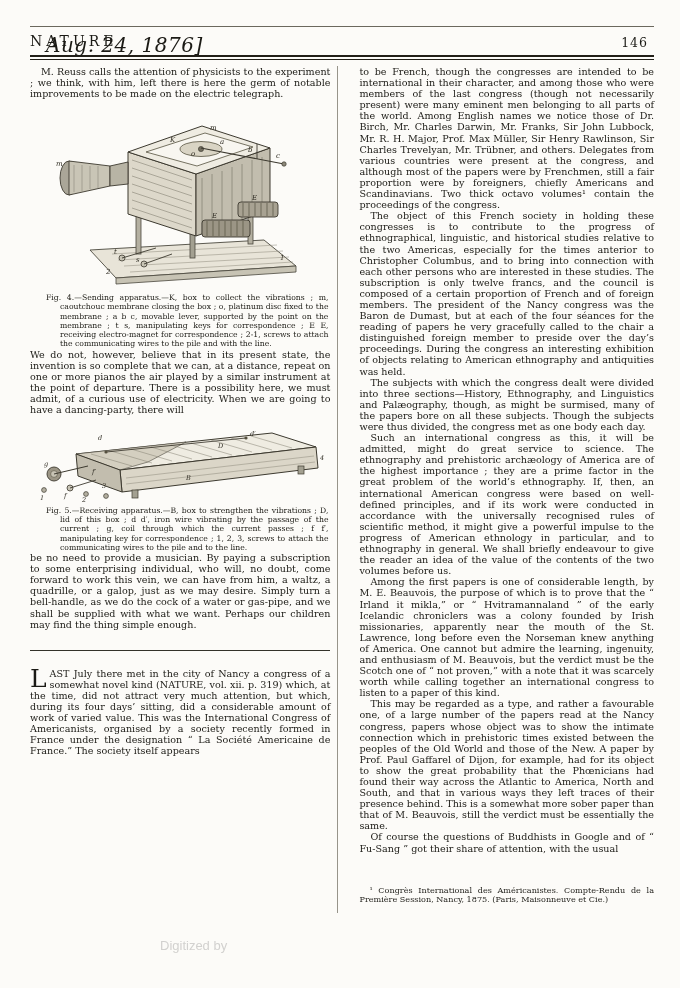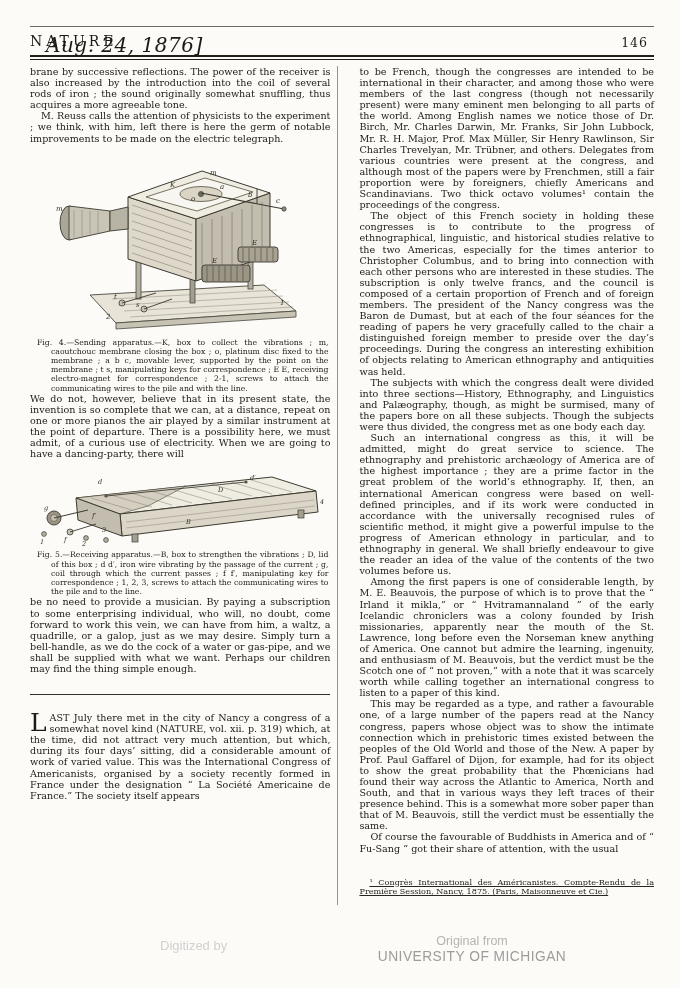--- a/index.html
+++ b/index.html
@@ -23,30 +23,30 @@
   .col-right{width:301px;padding-left:21px;border-left:1px solid #97948a;}
   p.body-par{margin:0;font-size:9.6px;line-height:11.1px;text-align:justify;}
   p.indent{text-indent:11px;}
   
   .fig{display:block;}
   .fig4-wrap{margin:9px 6px 3px 22px;}
   .fig5-wrap{margin:13px 2px 4px 6px;}
   .fig-caption{
     font-size:7.7px;line-height:9.2px;text-align:justify;
     padding-left:14px;text-indent:-14px;color:#23221c;
-    margin:3px 2px 0 7px;
+    margin:3px 2px 0 16px;
   }
   .after-caption{margin-top:26px;}
   
   .article-rule{border:none;border-top:1px solid #33322a;margin:20px 0 0 0;position:relative;}
   .article-heading{margin-top:17px;text-align:center;font-style:italic;font-size:11.8px;letter-spacing:1.6px;line-height:16px;}
   .dropcap-par{margin-top:12px;}
   .dropcap{float:left;font-size:25px;line-height:20.5px;padding:1px 3px 0 0;}
   
-  .footnote{margin-top:24px;font-size:8.1px;line-height:9.8px;text-align:justify;text-indent:10px;color:#262520;text-decoration:underline;}
+  .footnote{margin-top:32px;font-size:8.1px;line-height:9.8px;text-align:justify;text-indent:10px;color:#262520;}
   
   .digit-footer{position:absolute;left:0;bottom:8px;width:680px;height:46px;}
   .g-group{position:absolute;left:148px;top:4px;display:flex;align-items:center;margin-left:12px;}
   .digitized-by{font-family:"Liberation Sans",sans-serif;font-size:13px;color:#d2d1cf;margin-right:7px;}
   .google-word{font-family:"DejaVu Serif",serif;font-size:25px;color:#c6c4c1;letter-spacing:1px;}
   .u-group{position:absolute;left:372px;top:0;width:200px;text-align:center;}
   .original-from{font-family:"Liberation Sans",sans-serif;font-size:12.5px;color:#b5b4b2;}
   .university{font-family:"Liberation Sans",sans-serif;font-size:14.5px;color:#9d9c9a;letter-spacing:.5px;transform:scaleX(.95);transform-origin:center;}
   svg text{font-family:"DejaVu Serif",serif;}
 </style>
@@ -59,21 +59,20 @@
   <div class="runhead">
     <span class="rh-date">Aug. 24, 1876]</span>
     <span class="rh-title">NATURE</span>
     <span class="rh-page">146</span>
   </div>
   <div class="double-rule"></div>
 
   <div class="columns">
 
     <div class="col-left">
-      <p class="body-par">brane by successive reflections.  The power of the receiver is also increased by the introduction into the coil of several rods of iron ; the sound originally somewhat snuffling, thus acquires a more agreeable tone.</p>
       <p class="body-par indent">M. Reuss calls the attention of physicists to the experiment ; we think, with him, left there is here the germ of notable improvements to be made on the electric telegraph.</p>
 
       <div class="fig4-wrap">
         <svg class="fig" width="252" height="182" viewBox="0 0 252 182">
 
           <polygon points="38,142 212,132 244,158 64,170" fill="#e8e4d8" stroke="#4a473d" stroke-width="0.9"></polygon>
           <polygon points="64,170 244,158 244,164 64,176" fill="#c7c3b4" stroke="#4a473d" stroke-width="0.8"></polygon>
           <g stroke="#8d897a" stroke-width="0.5">
             <line x1="60" y1="146" x2="225" y2="137"></line>
               <line x1="66" y1="152" x2="231" y2="143"></line>
@@ -242,27 +241,23 @@
       <p class="body-par dropcap-par"><span class="dropcap">L</span><span>AST July there met in the city of Nancy a congress of a somewhat novel kind (NATURE, vol. xii. p. 319) which, at the time, did not attract very much attention, but which, during its four days’ sitting, did a considerable amount of work of varied value.  This was the International Congress of Americanists, organised by a society recently formed in France under the designation “ La Société Americaine de France.”  The society itself appears</span></p>
     </div>
 
     <div class="col-right">
       <p class="body-par">to be French, though the congresses are intended to be international in their character, and among those who were members of the last congress (though not necessarily present) were many eminent men belonging to all parts of the world.  Among English names we notice those of Dr. Birch, Mr. Charles Darwin, Mr. Franks, Sir John Lubbock, Mr. R. H. Major, Prof. Max Müller, Sir Henry Rawlinson, Sir Charles Trevelyan, Mr. Trübner, and others.  Delegates from various countries were present at the congress, and although most of the papers were by Frenchmen, still a fair proportion were by foreigners, chiefly Americans and Scandinavians.  Two thick octavo volumes¹ contain the proceedings of the congress.</p>
       <p class="body-par indent">The object of this French society in holding these congresses is to contribute to the progress of ethnographical, linguistic, and historical studies relative to the two Americas, especially for the times anterior to Christopher Columbus, and to bring into connection with each other persons who are interested in these studies.  The subscription is only twelve francs, and the council is composed of a certain proportion of French and of foreign members.  The president of the Nancy congress was the Baron de Dumast, but at each of the four séances for the reading of papers he very gracefully called to the chair a distinguished foreign member to preside over the day’s proceedings.  During the congress an interesting exhibition of objects relating to American ethnography and antiquities was held.</p>
       <p class="body-par indent">The subjects with which the congress dealt were divided into three sections—History, Ethnography, and Linguistics and Palæography, though, as might be surmised, many of the papers bore on all these subjects. Though the subjects were thus divided, the congress met as one body each day.</p>
       <p class="body-par indent">Such an international congress as this, it will be admitted, might do great service to science.  The ethnography and prehistoric archæology of America are of the highest importance ; they are a prime factor in the great problem of the world’s ethnography.  If, then, an international American congress were based on well-defined principles, and if its work were conducted in accordance with the universally recognised rules of scientific method, it might give a powerful impulse to the progress of American ethnology in particular, and to ethnography in general.  We shall briefly endeavour to give the reader an idea of the value of the contents of the two volumes before us.</p>
       <p class="body-par indent">Among the first papers is one of considerable length, by M. E. Beauvois, the purpose of which is to prove that the “ Irland it mikla,” or “ Hvitramannaland ” of the early Icelandic chroniclers was a colony founded by Irish missionaries, apparently near the mouth of the St. Lawrence, long before even the Norseman knew anything of America.  One cannot but admire the learning, ingenuity, and enthusiasm of M. Beauvois, but the verdict must be the Scotch one of “ not proven,” with a note that it was scarcely worth while calling together an international congress to listen to a paper of this kind.</p>
       <p class="body-par indent">This may be regarded as a type, and rather a favourable one, of a large number of the papers read at the Nancy congress, papers whose object was to show the intimate connection which in prehistoric times existed between the peoples of the Old World and those of the New.  A paper by Prof. Paul Gaffarel of Dijon, for example, had for its object to show the great probability that the Phœnicians had found their way across the Atlantic to America, North and South, and that in various ways they left traces of their presence behind.  This is a somewhat more sober paper than that of M. Beauvois, still the verdict must be essentially the same.</p>
-      <p class="body-par indent">Of course the favourable of Buddhists in America and of “ Fu-Sang ” got their share of attention, with the usual</p>
+      <p class="body-par indent">Of course the questions of Buddhists in Google and of “ Fu-Sang ” got their share of attention, with the usual</p>
       <p class="footnote">¹ Congrès International des Américanistes.  Compte-Rendu de la Première Session, Nancy, 1875.  (Paris, Maisonneuve et Cie.)</p>
     </div>
   </div>
 </div>
 
 <div class="digit-footer">
   <div class="g-group">
     <span class="digitized-by">Digitized by</span>
   </div>
-  <div class="u-group">
-    <div class="original-from">Original from</div>
-    <div class="university">UNIVERSITY OF MICHIGAN</div>
-  </div>
 </div>
 
 </body></html>

